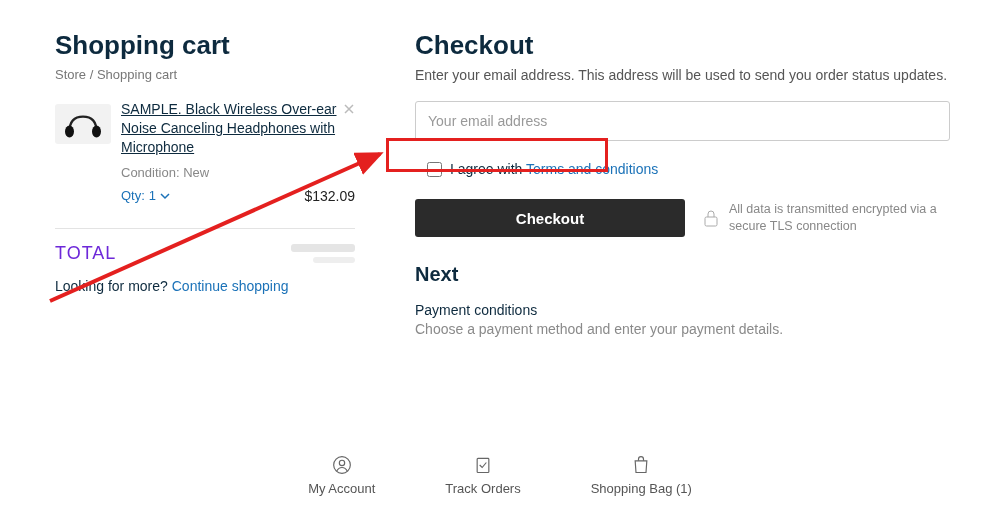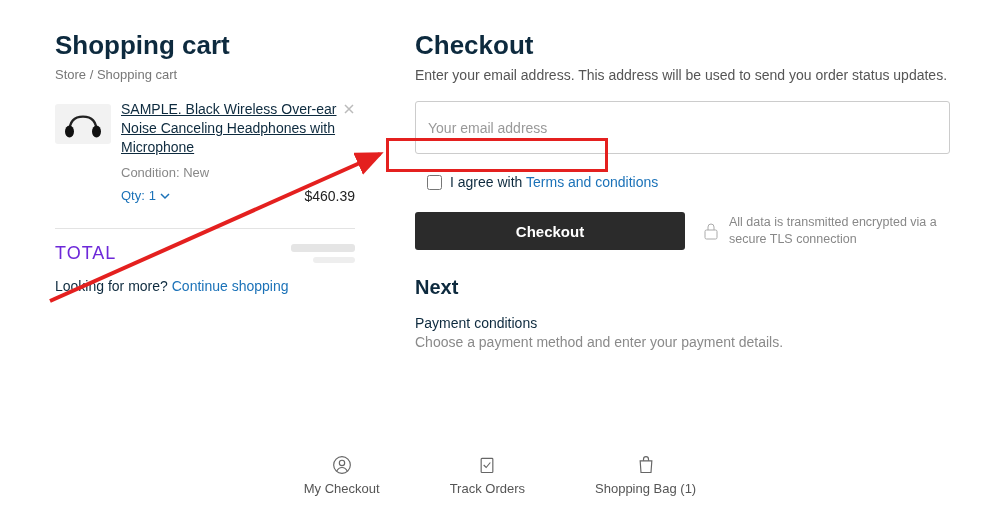--- a/index.html
+++ b/index.html
@@ -40,21 +40,21 @@
   .total-row { display: flex; justify-content: space-between; align-items: center; margin-bottom: 14px; }
   .total-label { font-size: 18px; letter-spacing: 1px; color: #6d28d9; font-weight: 400; }
   .skeleton { display: flex; flex-direction: column; align-items: flex-end; gap: 5px; }
   .skeleton .bar1 { width: 64px; height: 8px; background: #e5e5e5; border-radius: 3px; }
   .skeleton .bar2 { width: 42px; height: 6px; background: #eee; border-radius: 3px; }
   .continue { font-size: 14px; color: #0d2a3e; }
   .continue a { color: #1b72b8; text-decoration: none; }
   
   .checkout-sub { font-size: 14px; color: #555; margin-bottom: 18px; }
   .email-input {
-    width: 100%; height: 53px; border: 1px solid #ccc; border-radius: 3px;
+    width: 100%; height: 40px; border: 1px solid #ccc; border-radius: 3px;
     padding: 0 12px; font-size: 14px; color: #7f1d1d;
   }
   .email-input::placeholder { color: #999; }
   .agree-row {
     display: inline-flex; align-items: center; gap: 8px;
     padding: 10px 12px; margin: 10px 0 12px 0;
     font-size: 14px; color: #0d2a3e;
   }
   .agree-row input[type=checkbox] { width: 15px; height: 15px; }
   .agree-row a { color: #1b72b8; text-decoration: none; }
@@ -106,21 +106,21 @@
         <div class="item-title">SAMPLE. Black Wireless Over-ear Noise Canceling Headphones with Microphone</div>
         <div class="item-cond">Condition: New</div>
         <div class="item-qty-row">
           <span class="item-qty">
             <span>Qty:</span>
             <span>1</span>
             <svg width="10" height="10" viewBox="0 0 10 10">
                 <path d="M1 3 L5 7 L9 3" stroke="#1b72b8" stroke-width="1.5" fill="none"></path>
               </svg>
           </span>
-          <span class="item-price">$460.39</span>
+          <span class="item-price">$132.09</span>
         </div>
       </div>
       <span class="remove-x">
         <svg width="12" height="12" viewBox="0 0 12 12">
             <path d="M2 2 L10 10 M10 2 L2 10" stroke="#bbb" stroke-width="1.5"></path>
           </svg>
       </span>
     </div>
 
     <hr class="divider">
@@ -181,21 +181,21 @@
   <line x1="10" y1="165" x2="340" y2="18" stroke="#e4201f" stroke-width="4" marker-end="url(#ah)"></line>
 </svg>
 
 <div class="footer">
   <div class="footer-item">
     <svg viewBox="0 0 24 24">
         <circle cx="12" cy="12" r="10"></circle>
         <circle cx="12" cy="9.5" r="3.2"></circle>
         <path d="M5.5 19.5 Q8 15 12 15 Q16 15 18.5 19.5"></path>
       </svg>
-    <span>My Checkout</span>
+    <span>My Account</span>
   </div>
   <div class="footer-item">
     <svg viewBox="0 0 24 24">
         <rect x="5" y="4" width="14" height="17" rx="1"></rect>
         <path d="M8 12 L11 15 L16 9"></path>
       </svg>
     <span>Track Orders</span>
   </div>
   <div class="footer-item">
     <svg viewBox="0 0 24 24">

